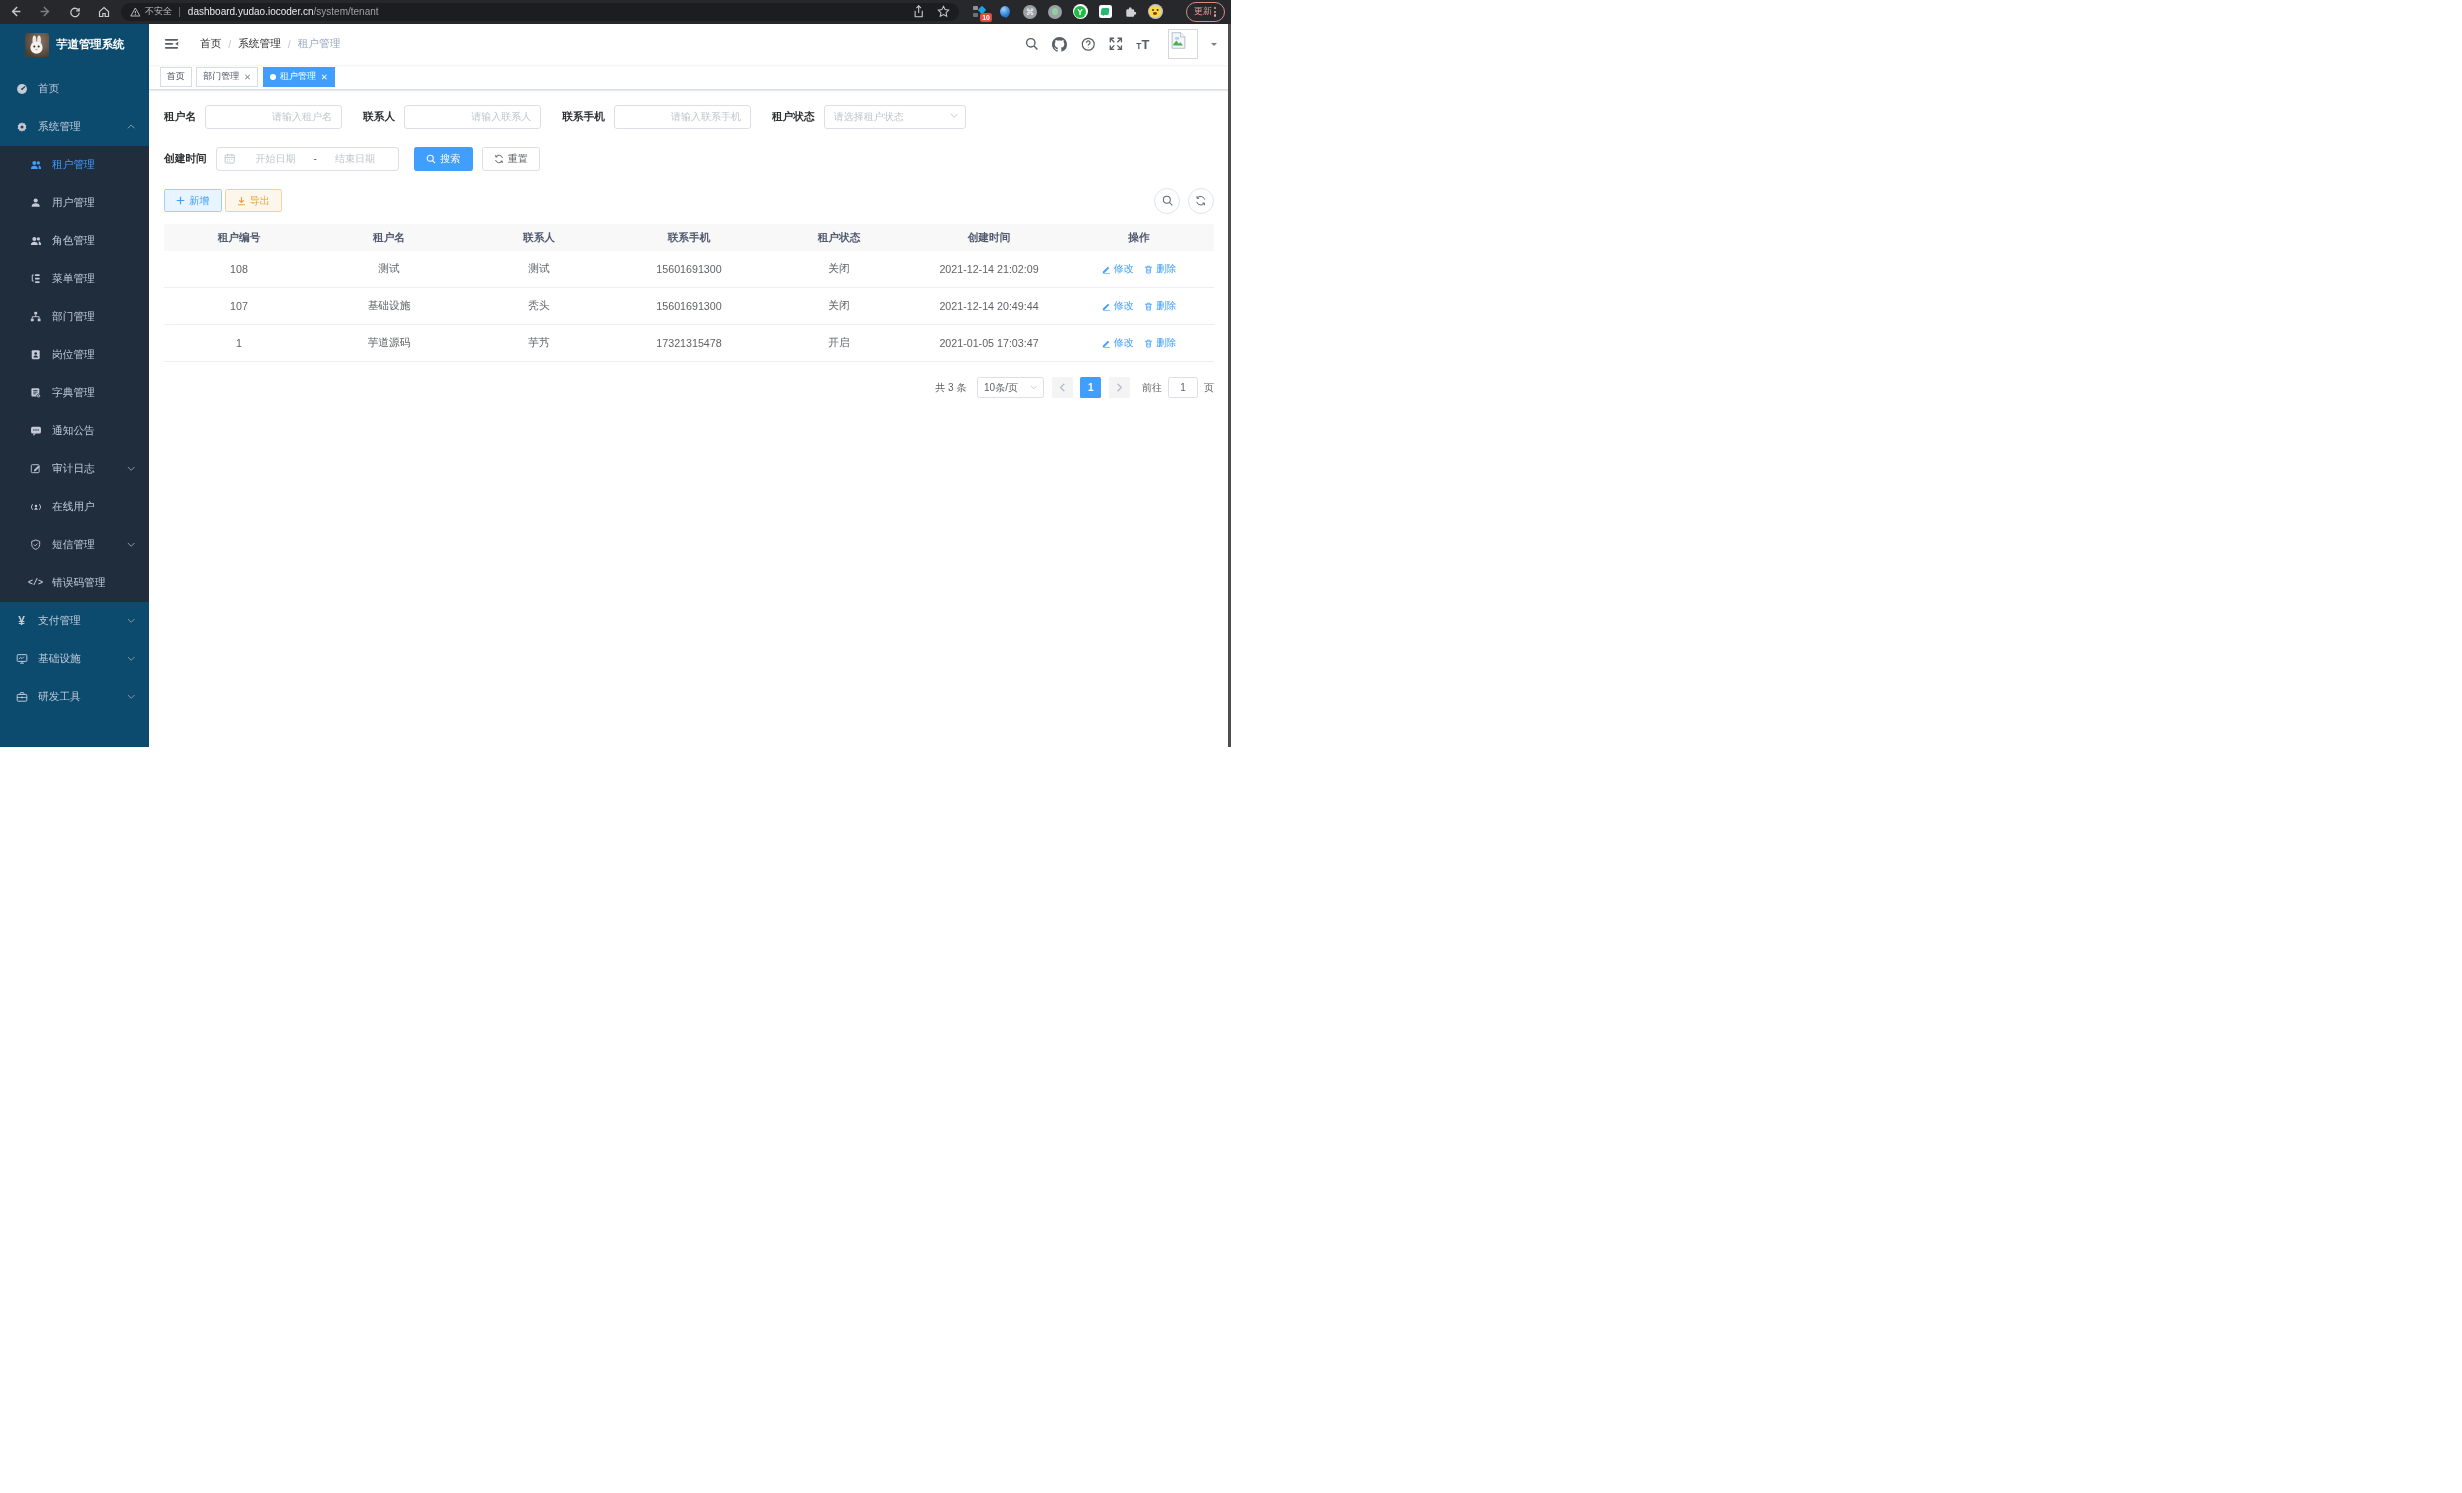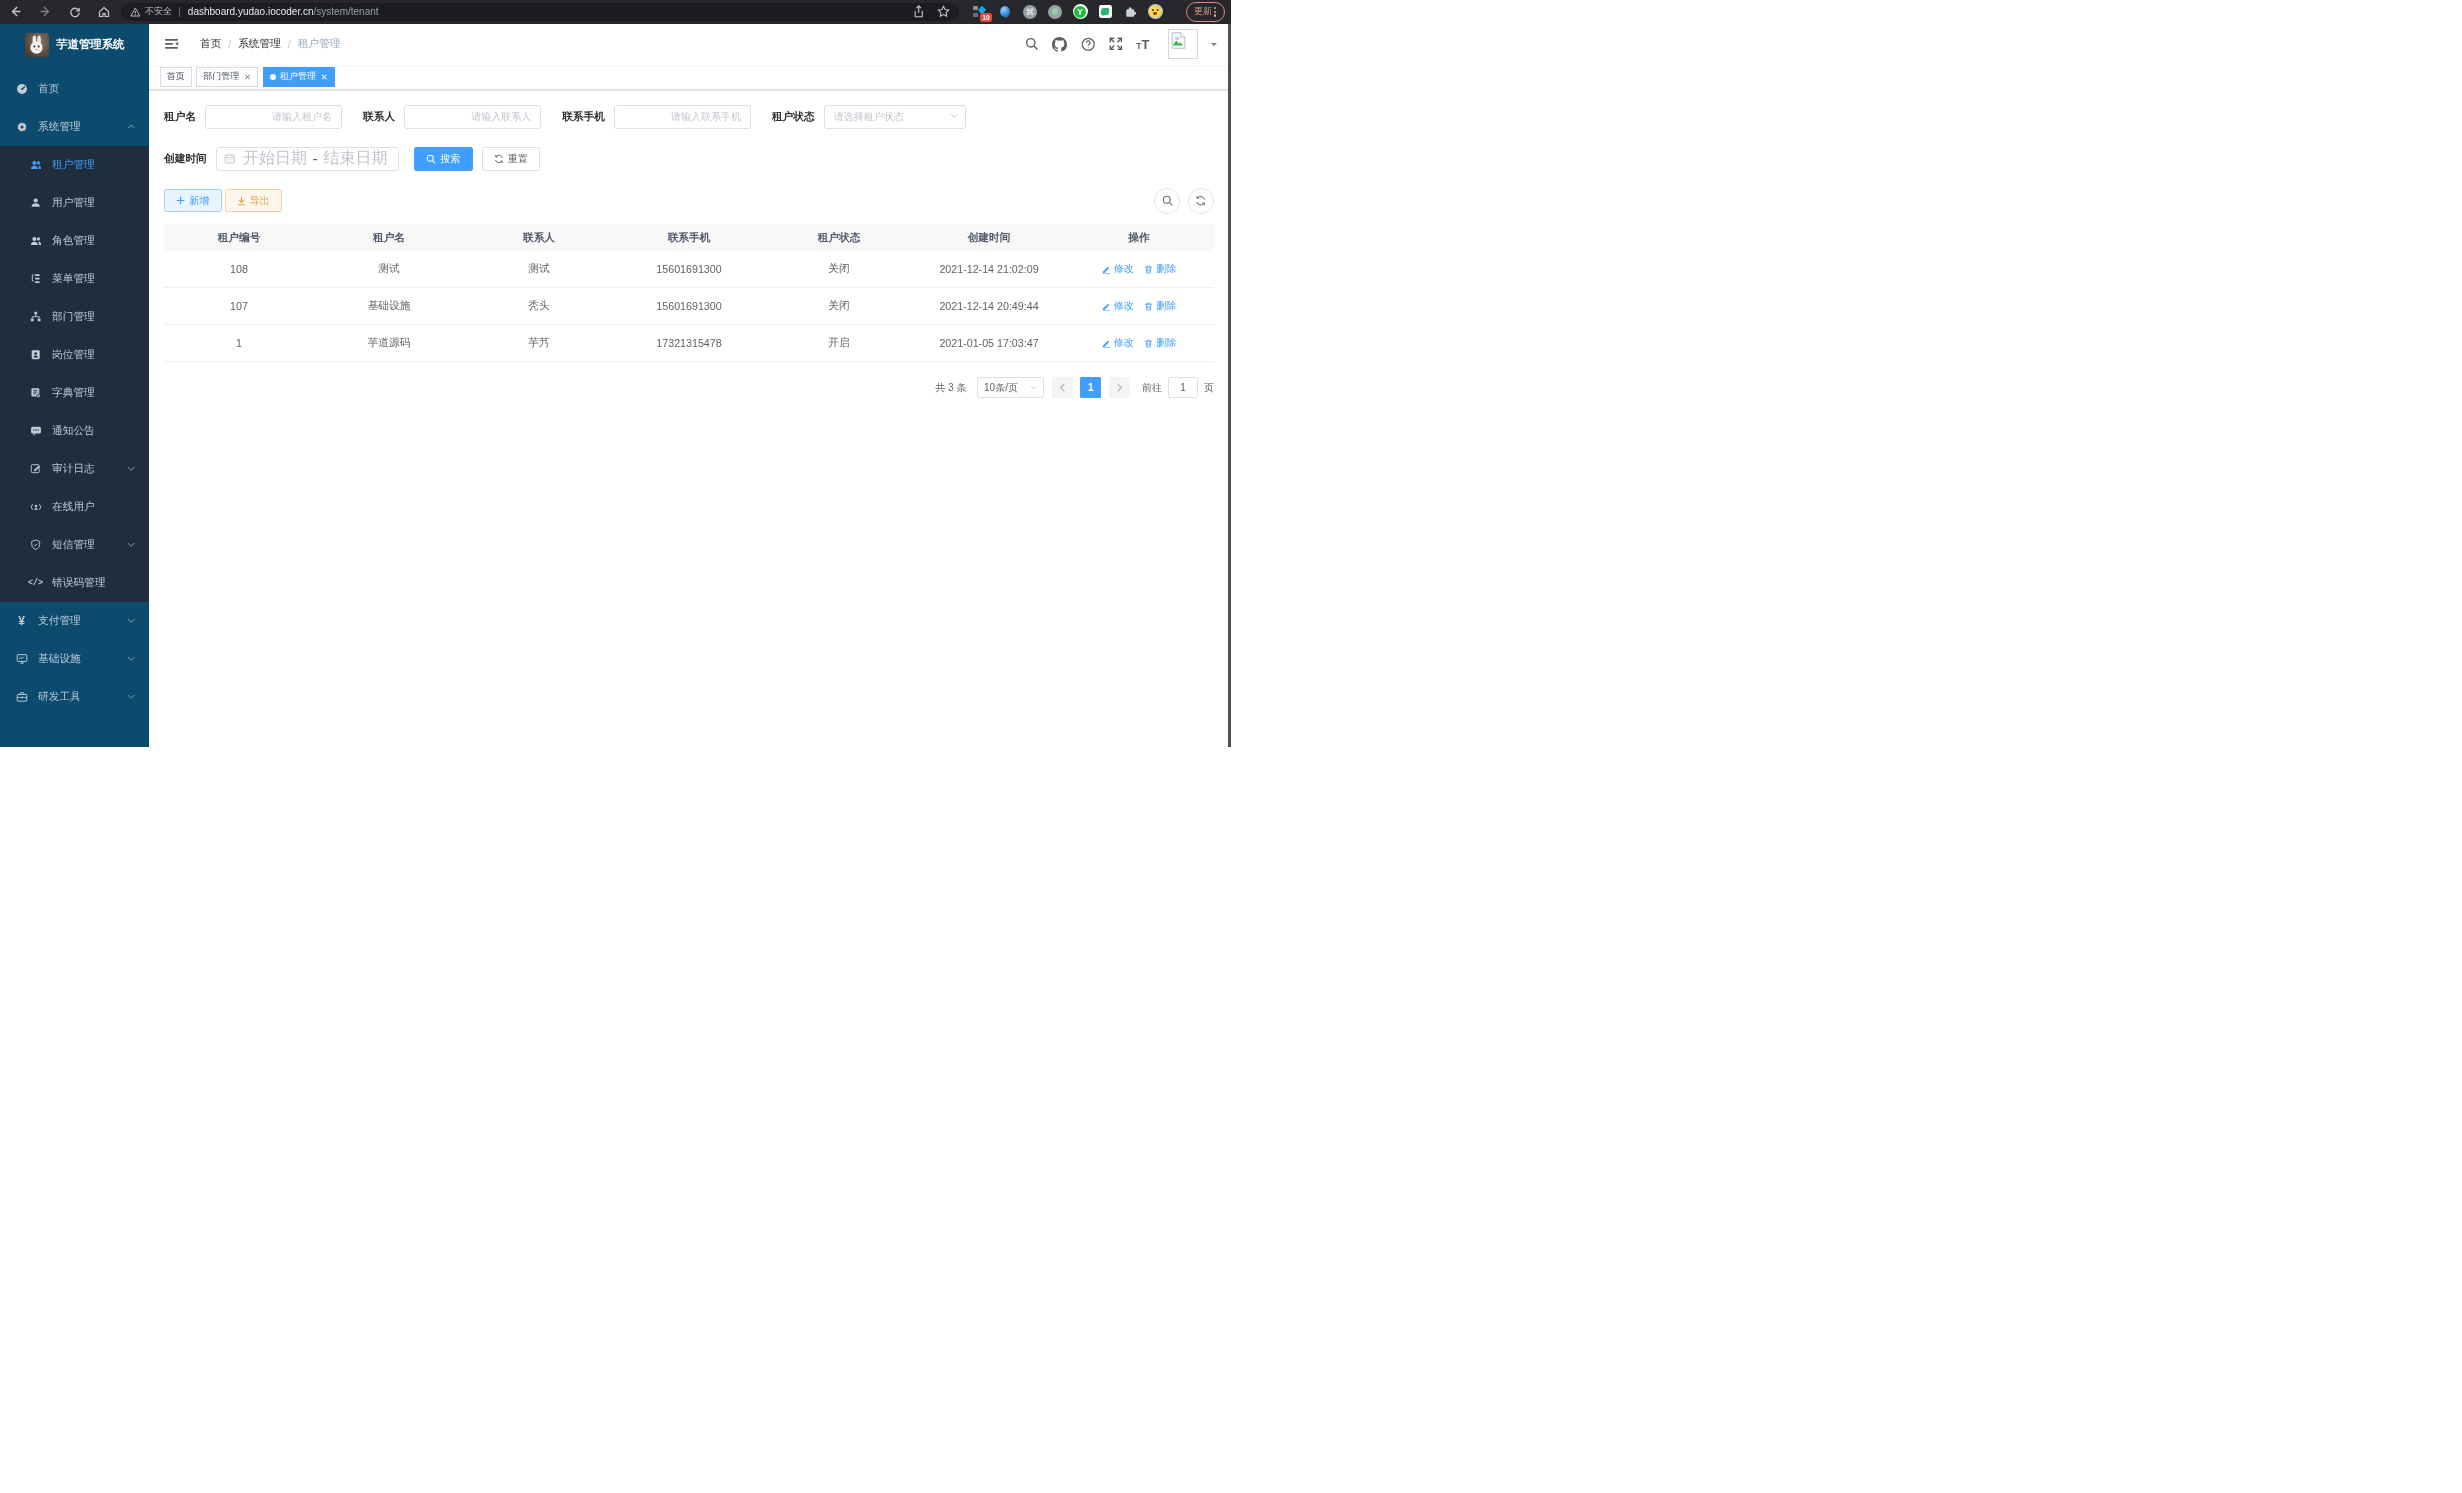--- a/index.html
+++ b/index.html
@@ -91,21 +91,21 @@
   
   .filter-row { display:flex; align-items:center; margin-bottom:18px; }
   .fitem { display:flex; align-items:center; margin-right:21px; }
   .flabel { font-size:10.7px; font-weight:bold; color:#303133; margin-right:9px; white-space:nowrap; }
   .f-input { height:24px; border:0.8px solid #dcdfe6; border-radius:3px; padding:0 9px; font-size:10px; color:#606266; outline:none; font-family:inherit; }
   .f-input::placeholder { color:#c0c4cc; }
   .w180 { width:137px;text-align:right; }
   .f-select { position:relative; width:142px; }
   .f-select .f-input { width:100%; padding-right:21px; }
   .sel-arrow { position:absolute; right:7.6px; top:8.4px; color:#c0c4cc; display:flex; }
-  .date-range { width:183px; height:24px; border:0.8px solid #dcdfe6; border-radius:3px; display:flex; align-items:center; padding:0 7.6px; color:#c0c4cc; font-size:16px; }
+  .date-range { width:183px; height:24px; border:0.8px solid #dcdfe6; border-radius:3px; display:flex; align-items:center; padding:0 7.6px; color:#c0c4cc; font-size:10px; }
   .date-range .cal { display:flex; color:#c0c4cc; margin-right:4.6px; }
   .date-range .dr-txt { flex:1; text-align:center; }
   .date-range .dr-sep { color:#606266; padding:0 3px; }
   .btn { height:24px; border-radius:2.3px; font-size:10px; display:inline-flex; align-items:center; justify-content:center; gap:3.8px; padding:0 11.4px; cursor:pointer; border:0.8px solid #dcdfe6; background:#fff; color:#606266; font-family:inherit; }
   .btn-primary { background:#409eff; border-color:#409eff; color:#fff; }
   .btn-search { margin-left:7.6px;font-family:Liberation Mono, monospace; }
   .btn-reset { margin-left:9px; }
 
   
   .toolbar-row { display:flex; align-items:center; margin-bottom:10.7px; }

